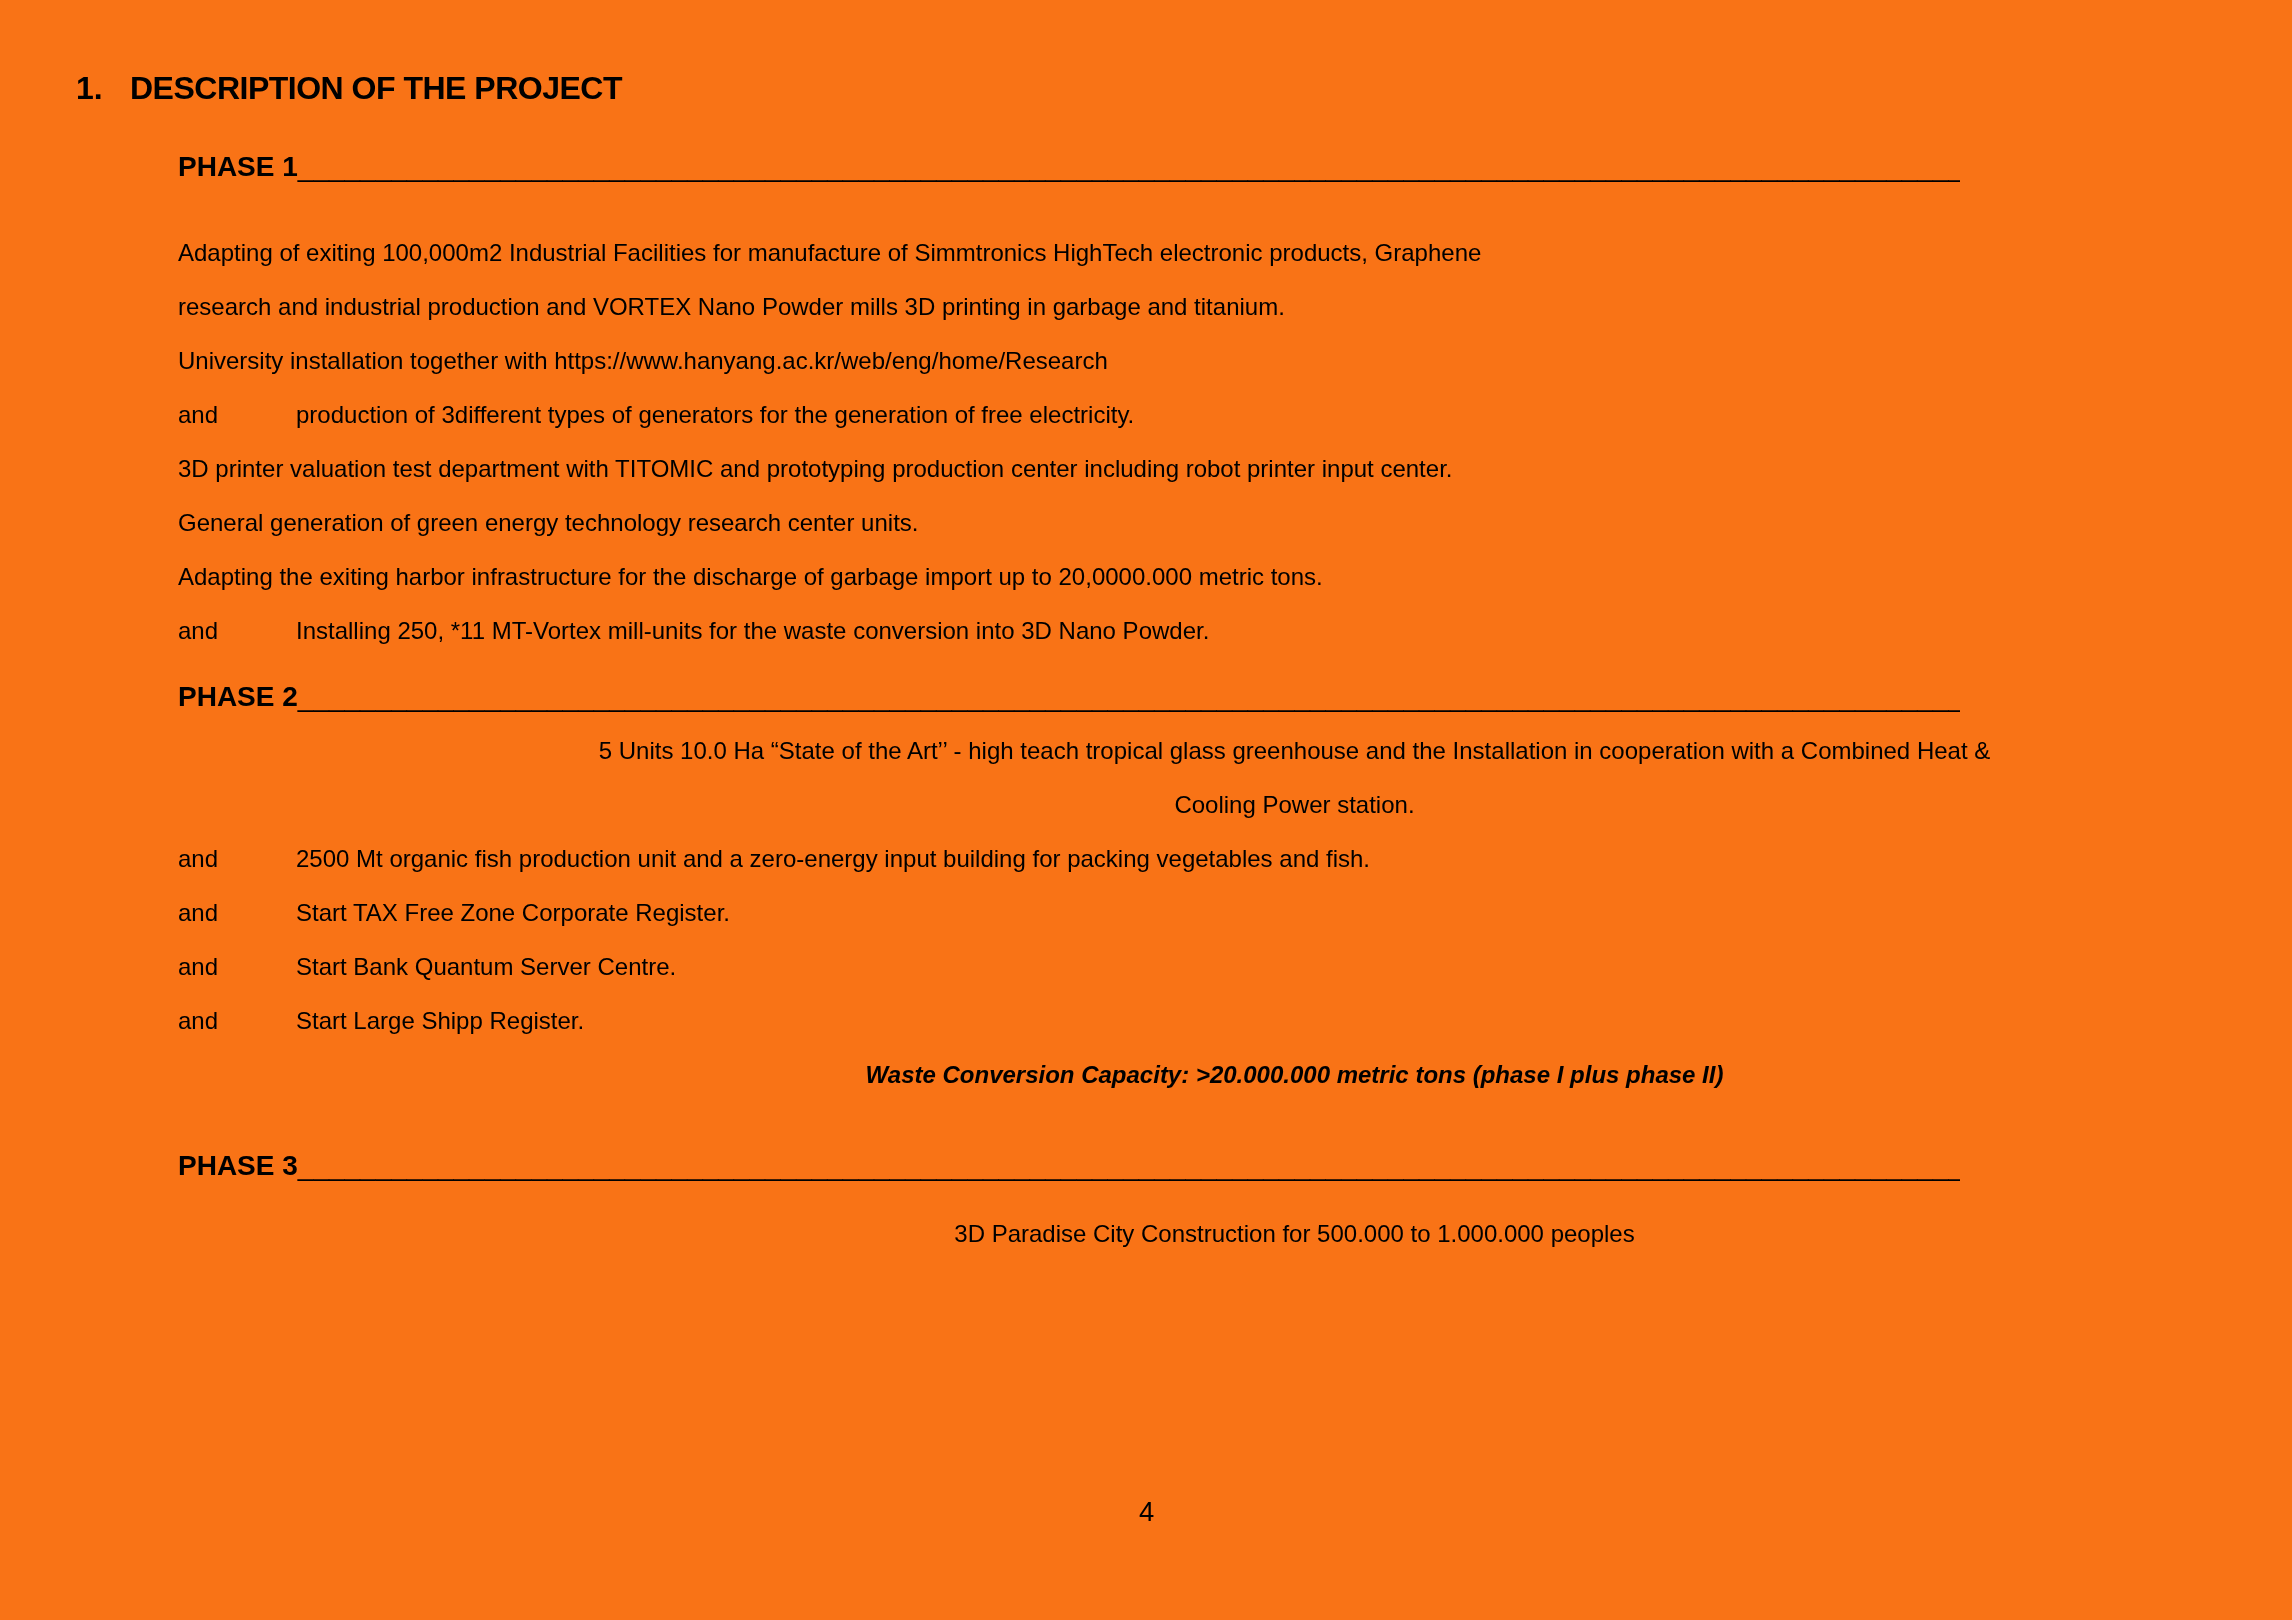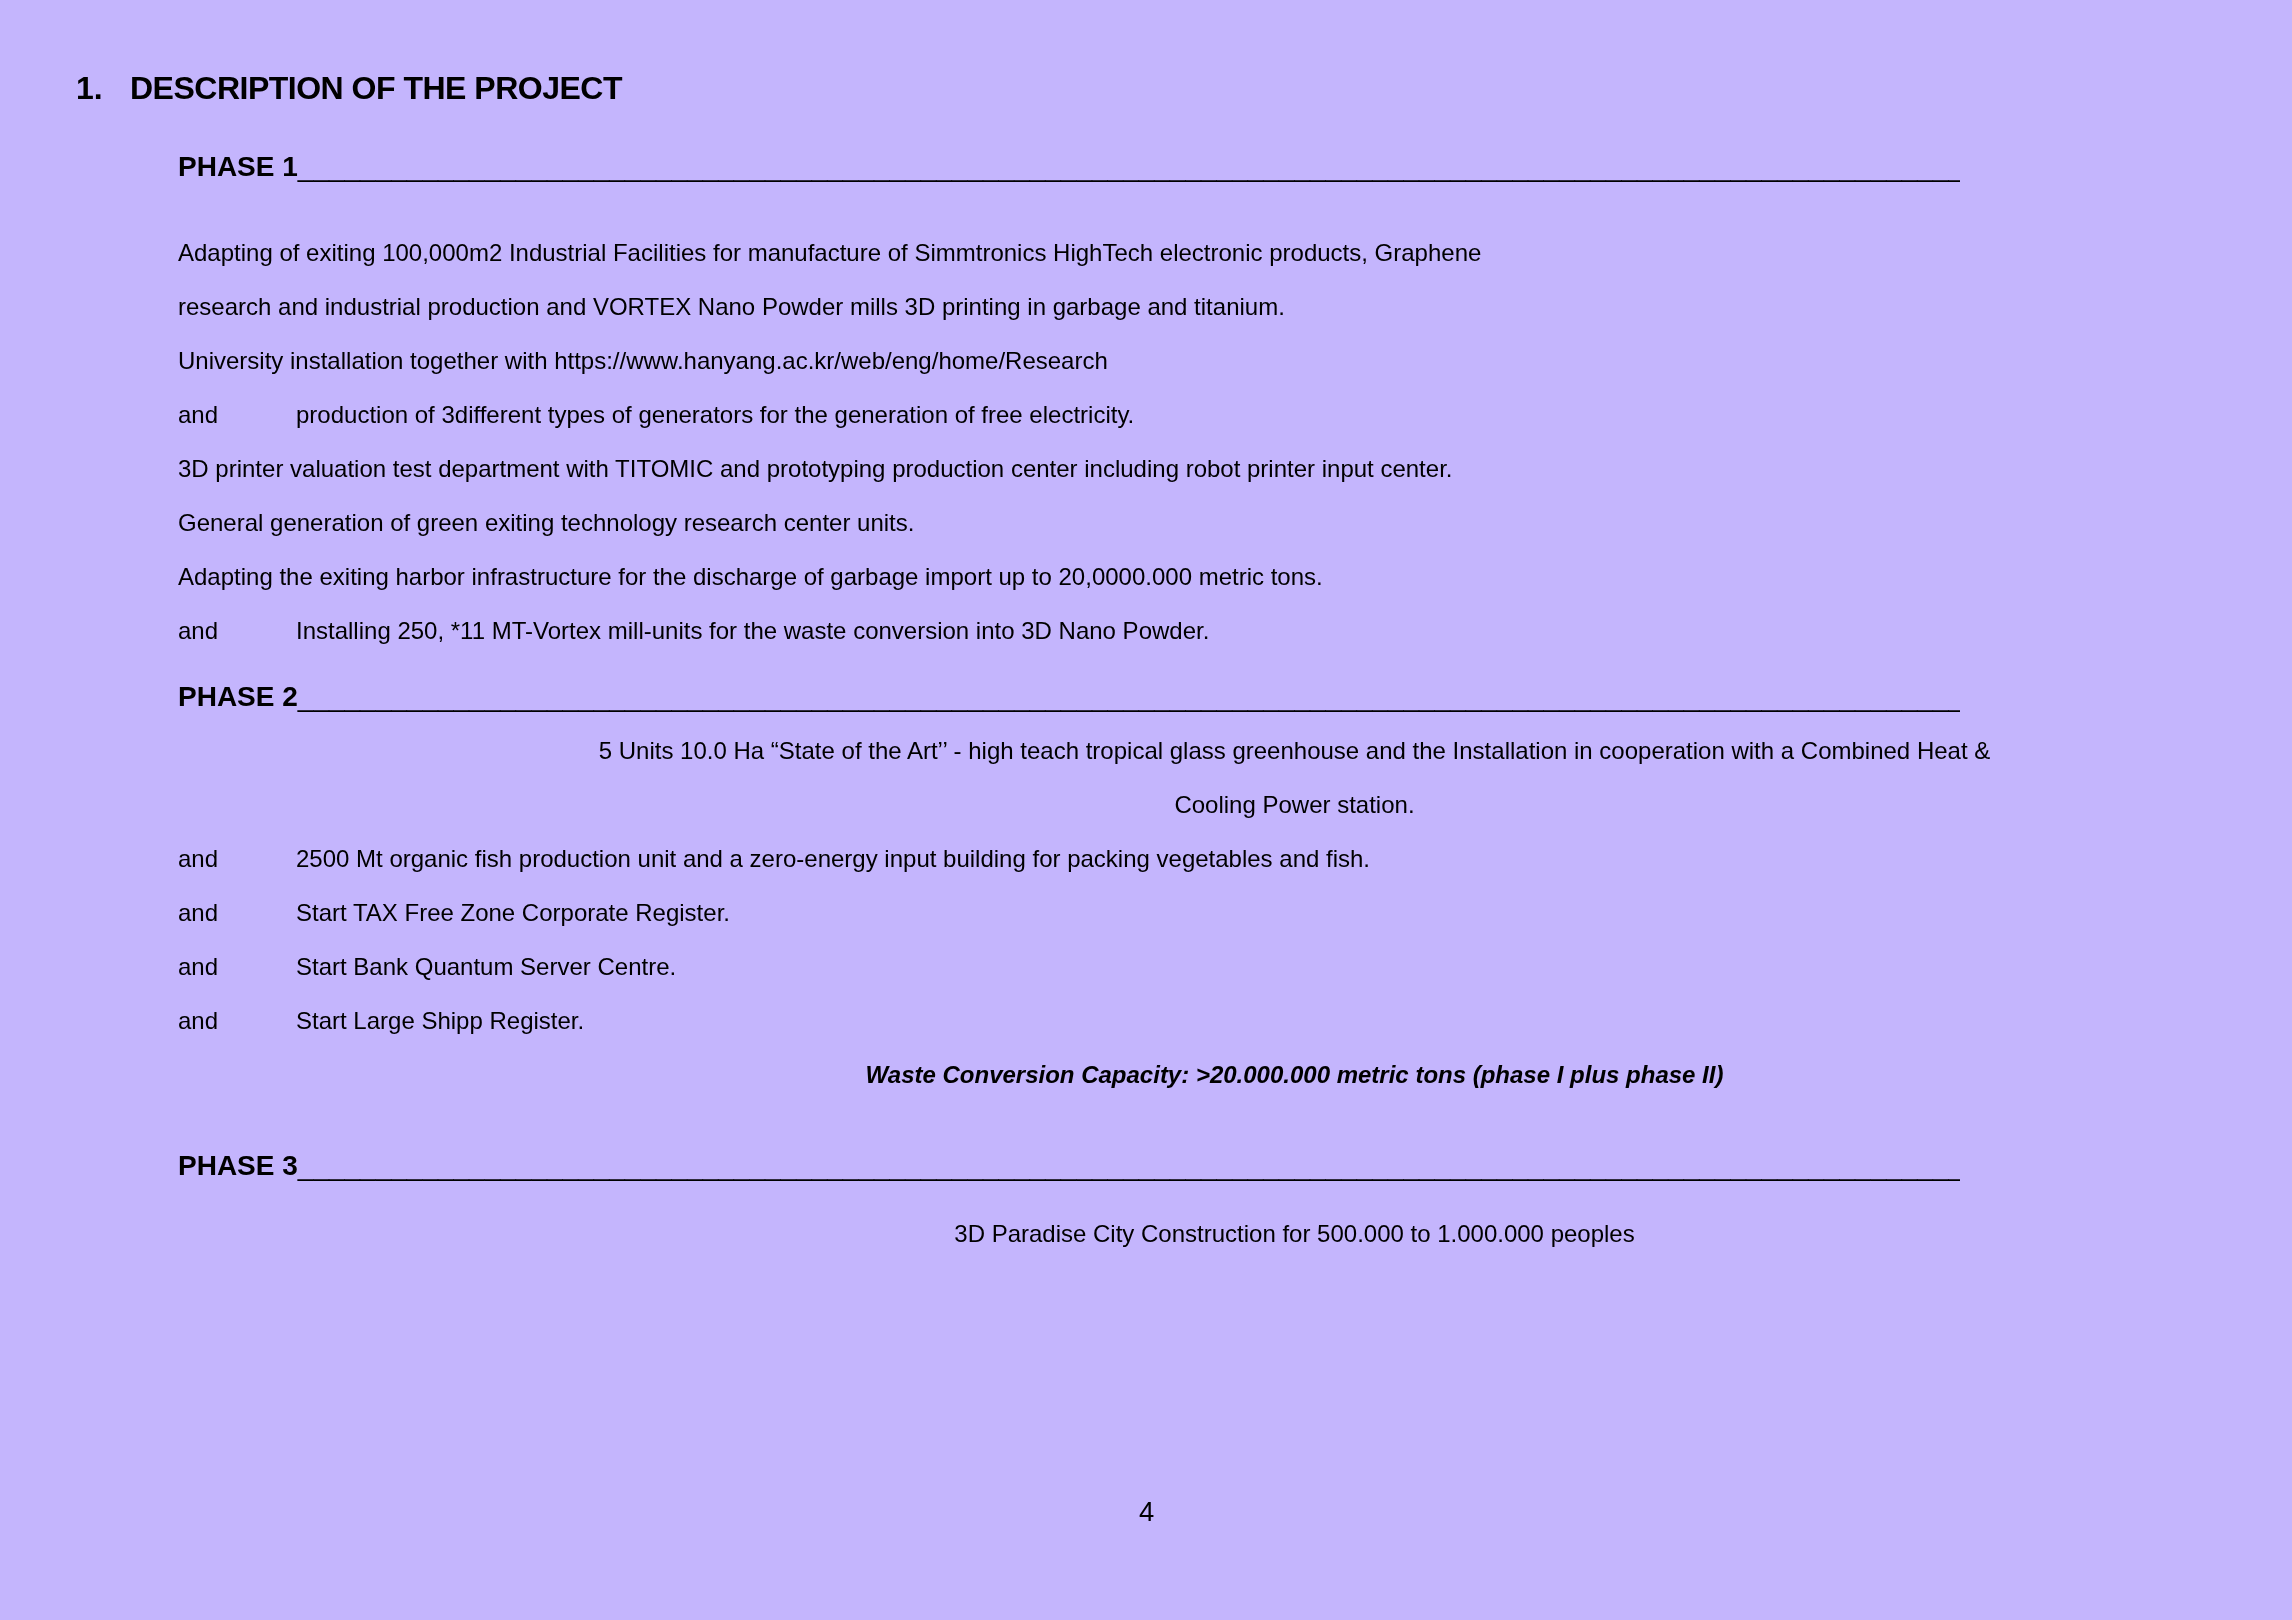--- a/index.html
+++ b/index.html
@@ -1,20 +1,20 @@
 <!DOCTYPE html>
 <html><head>
 <meta charset="utf-8">
 <style>
   html, body { margin: 0; padding: 0; background: #e8e8e8; }
   .page {
     position: relative;
     width: 2293px;
     height: 1620px;
-    background: #c4b5fd;
+    background: #f97316;
     color: #000000;
     font-family: "Liberation Sans", sans-serif;
     overflow: hidden;
   }
   .doc {
     position: absolute;
     top: 65px;
     left: 76px;
     right: 0;
   }
@@ -76,21 +76,21 @@
       <span class="label">PHASE 1</span><span class="rule">________________________________________________________________________________________________________________________</span>
     </div>
 
     <div class="line"><span>Adapting of exiting 100,000m2 Industrial Facilities for manufacture of Simmtronics HighTech electronic products, Graphene</span></div>
     <div class="line"><span>research and industrial production and VORTEX Nano Powder mills 3D printing in garbage and titanium.</span></div>
     <div class="line"><span>University installation together with https://www.hanyang.ac.kr/web/eng/home/Research</span></div>
     <div class="line">
       <span class="hangword">and</span><span>production of 3different types of generators for the generation of free electricity.</span>
     </div>
     <div class="line"><span>3D printer valuation test department with TITOMIC and prototyping production center including robot printer input center.</span></div>
-    <div class="line"><span>General generation of green exiting technology research center units.</span></div>
+    <div class="line"><span>General generation of green energy technology research center units.</span></div>
     <div class="line"><span>Adapting the exiting harbor infrastructure for the discharge of garbage import up to 20,0000.000 metric tons.</span></div>
     <div class="line">
       <span class="hangword">and</span><span>Installing 250, *11 MT-Vortex mill-units for the waste conversion into 3D Nano Powder.</span>
     </div>
 
     <div class="phase-line p2">
       <span class="label">PHASE 2</span><span class="rule">________________________________________________________________________________________________________________________</span>
     </div>
 
     <div class="line indent"><span>5 Units 10.0 Ha “State of the Art’’ - high teach tropical glass greenhouse and the Installation in cooperation with a Combined Heat &amp;</span></div>

